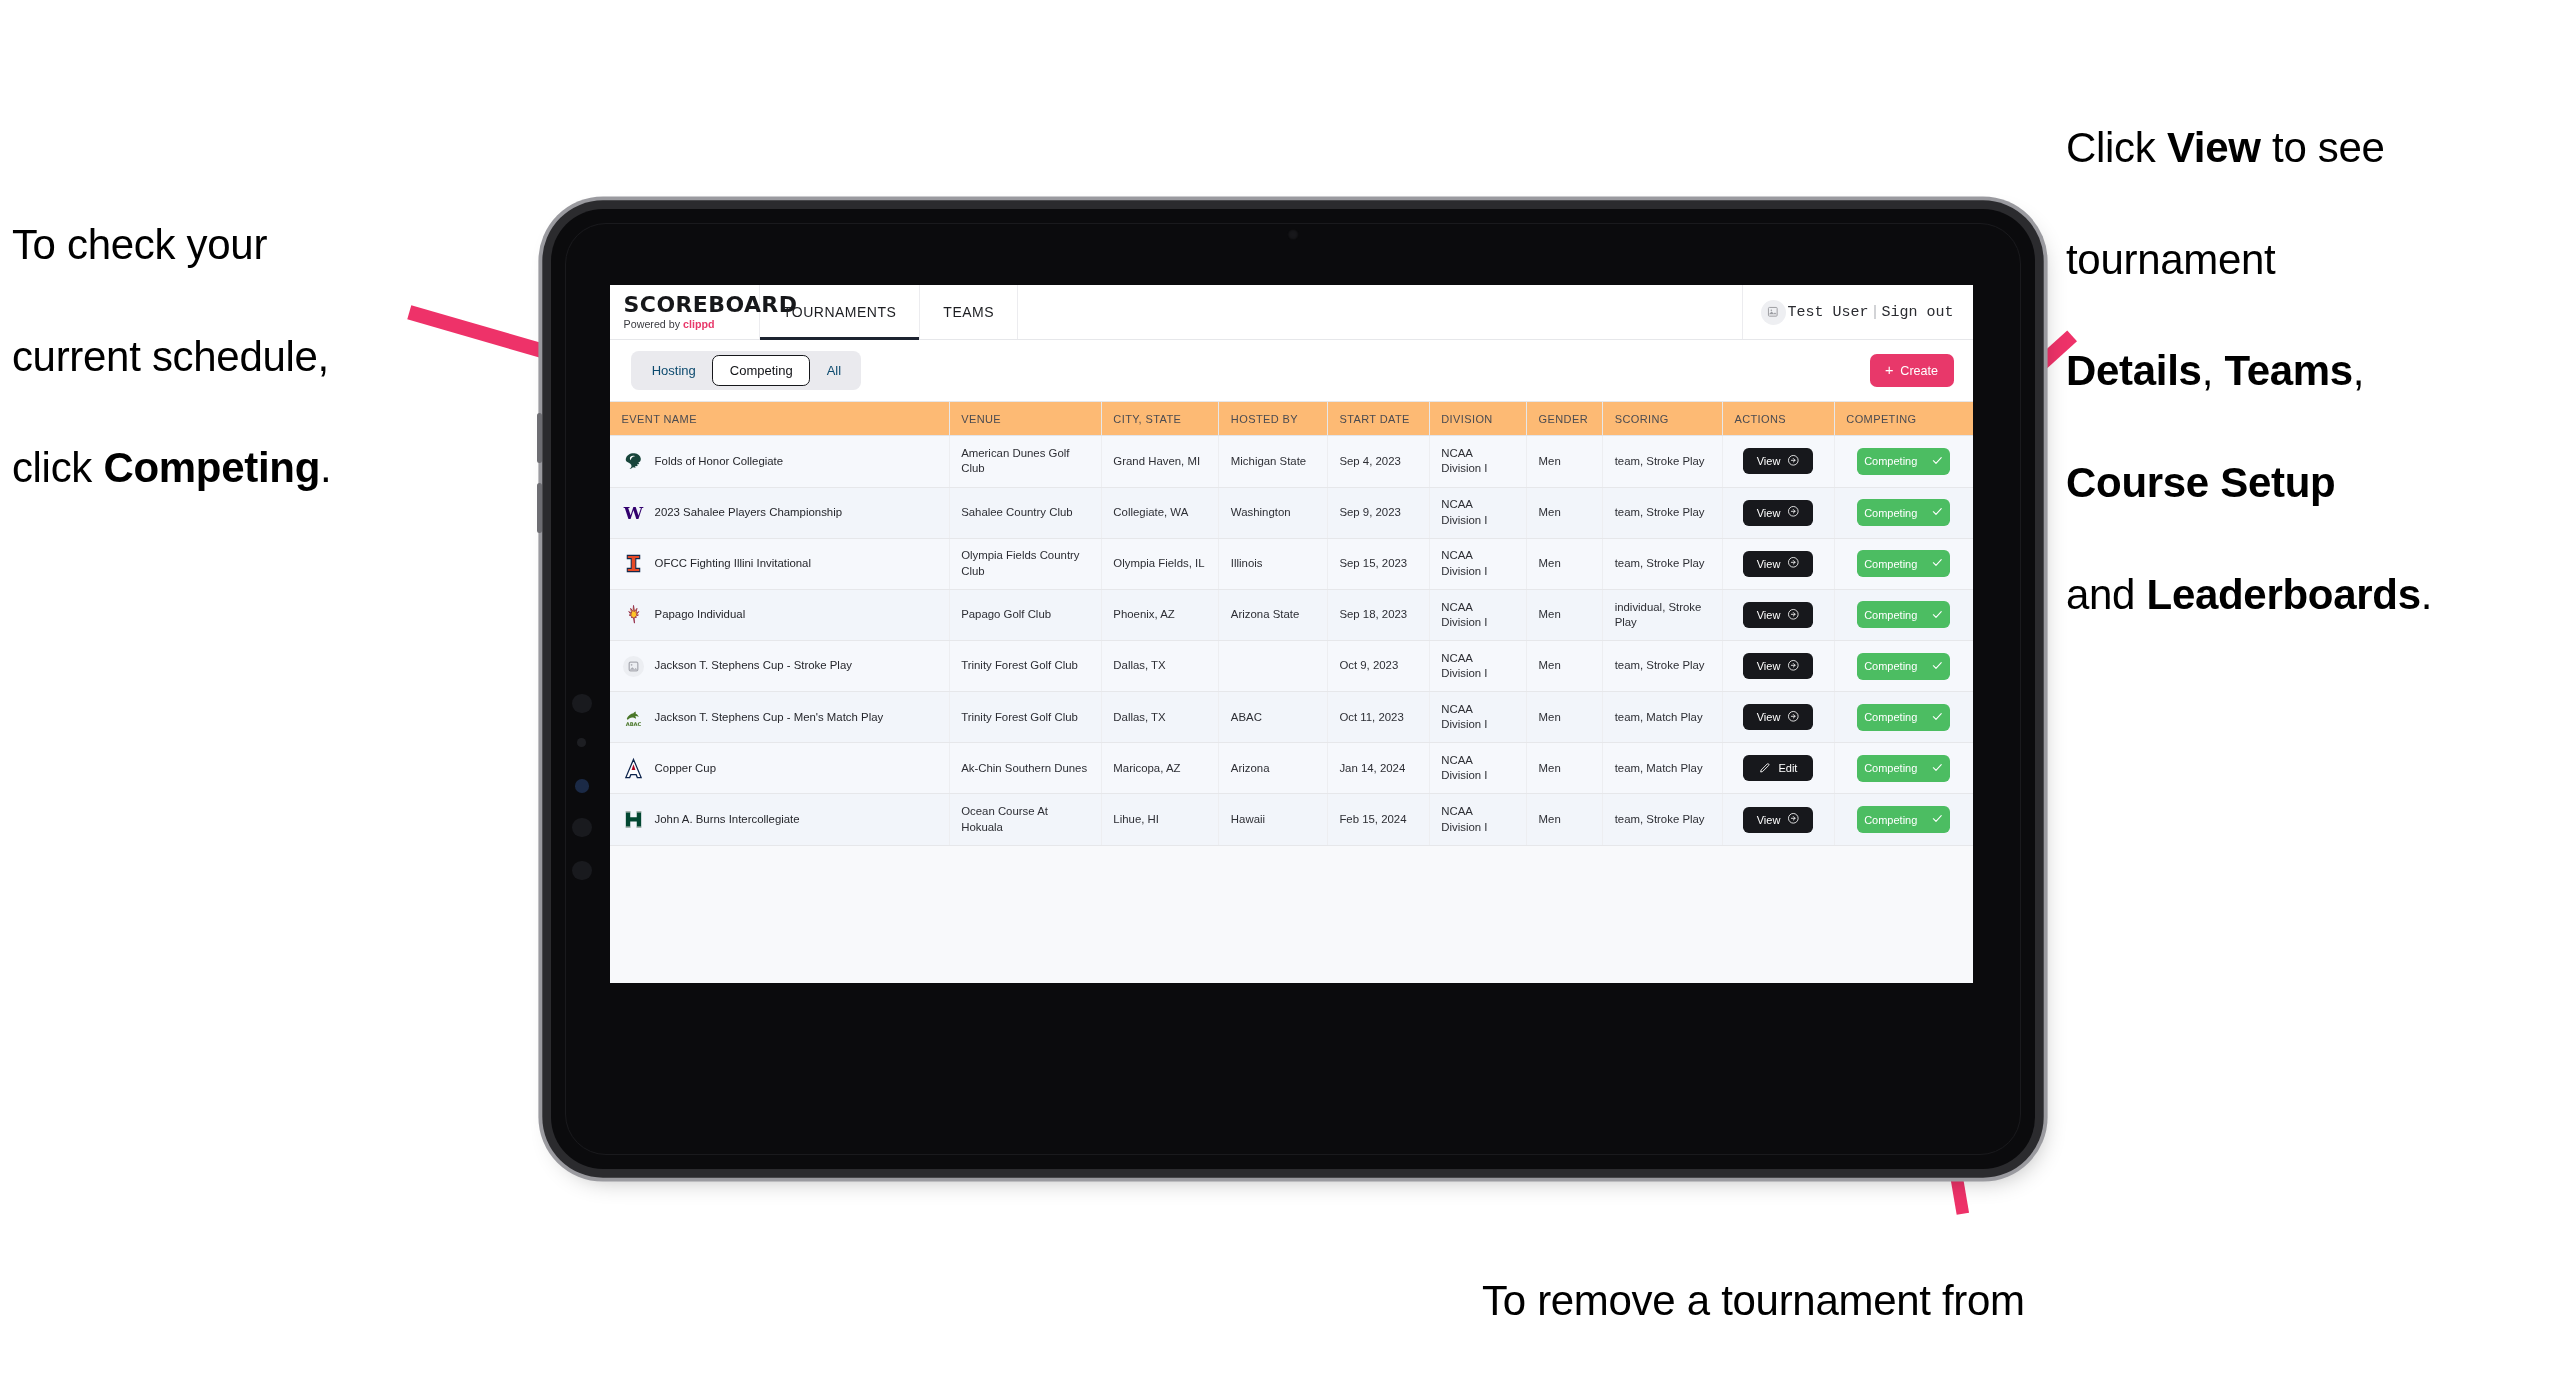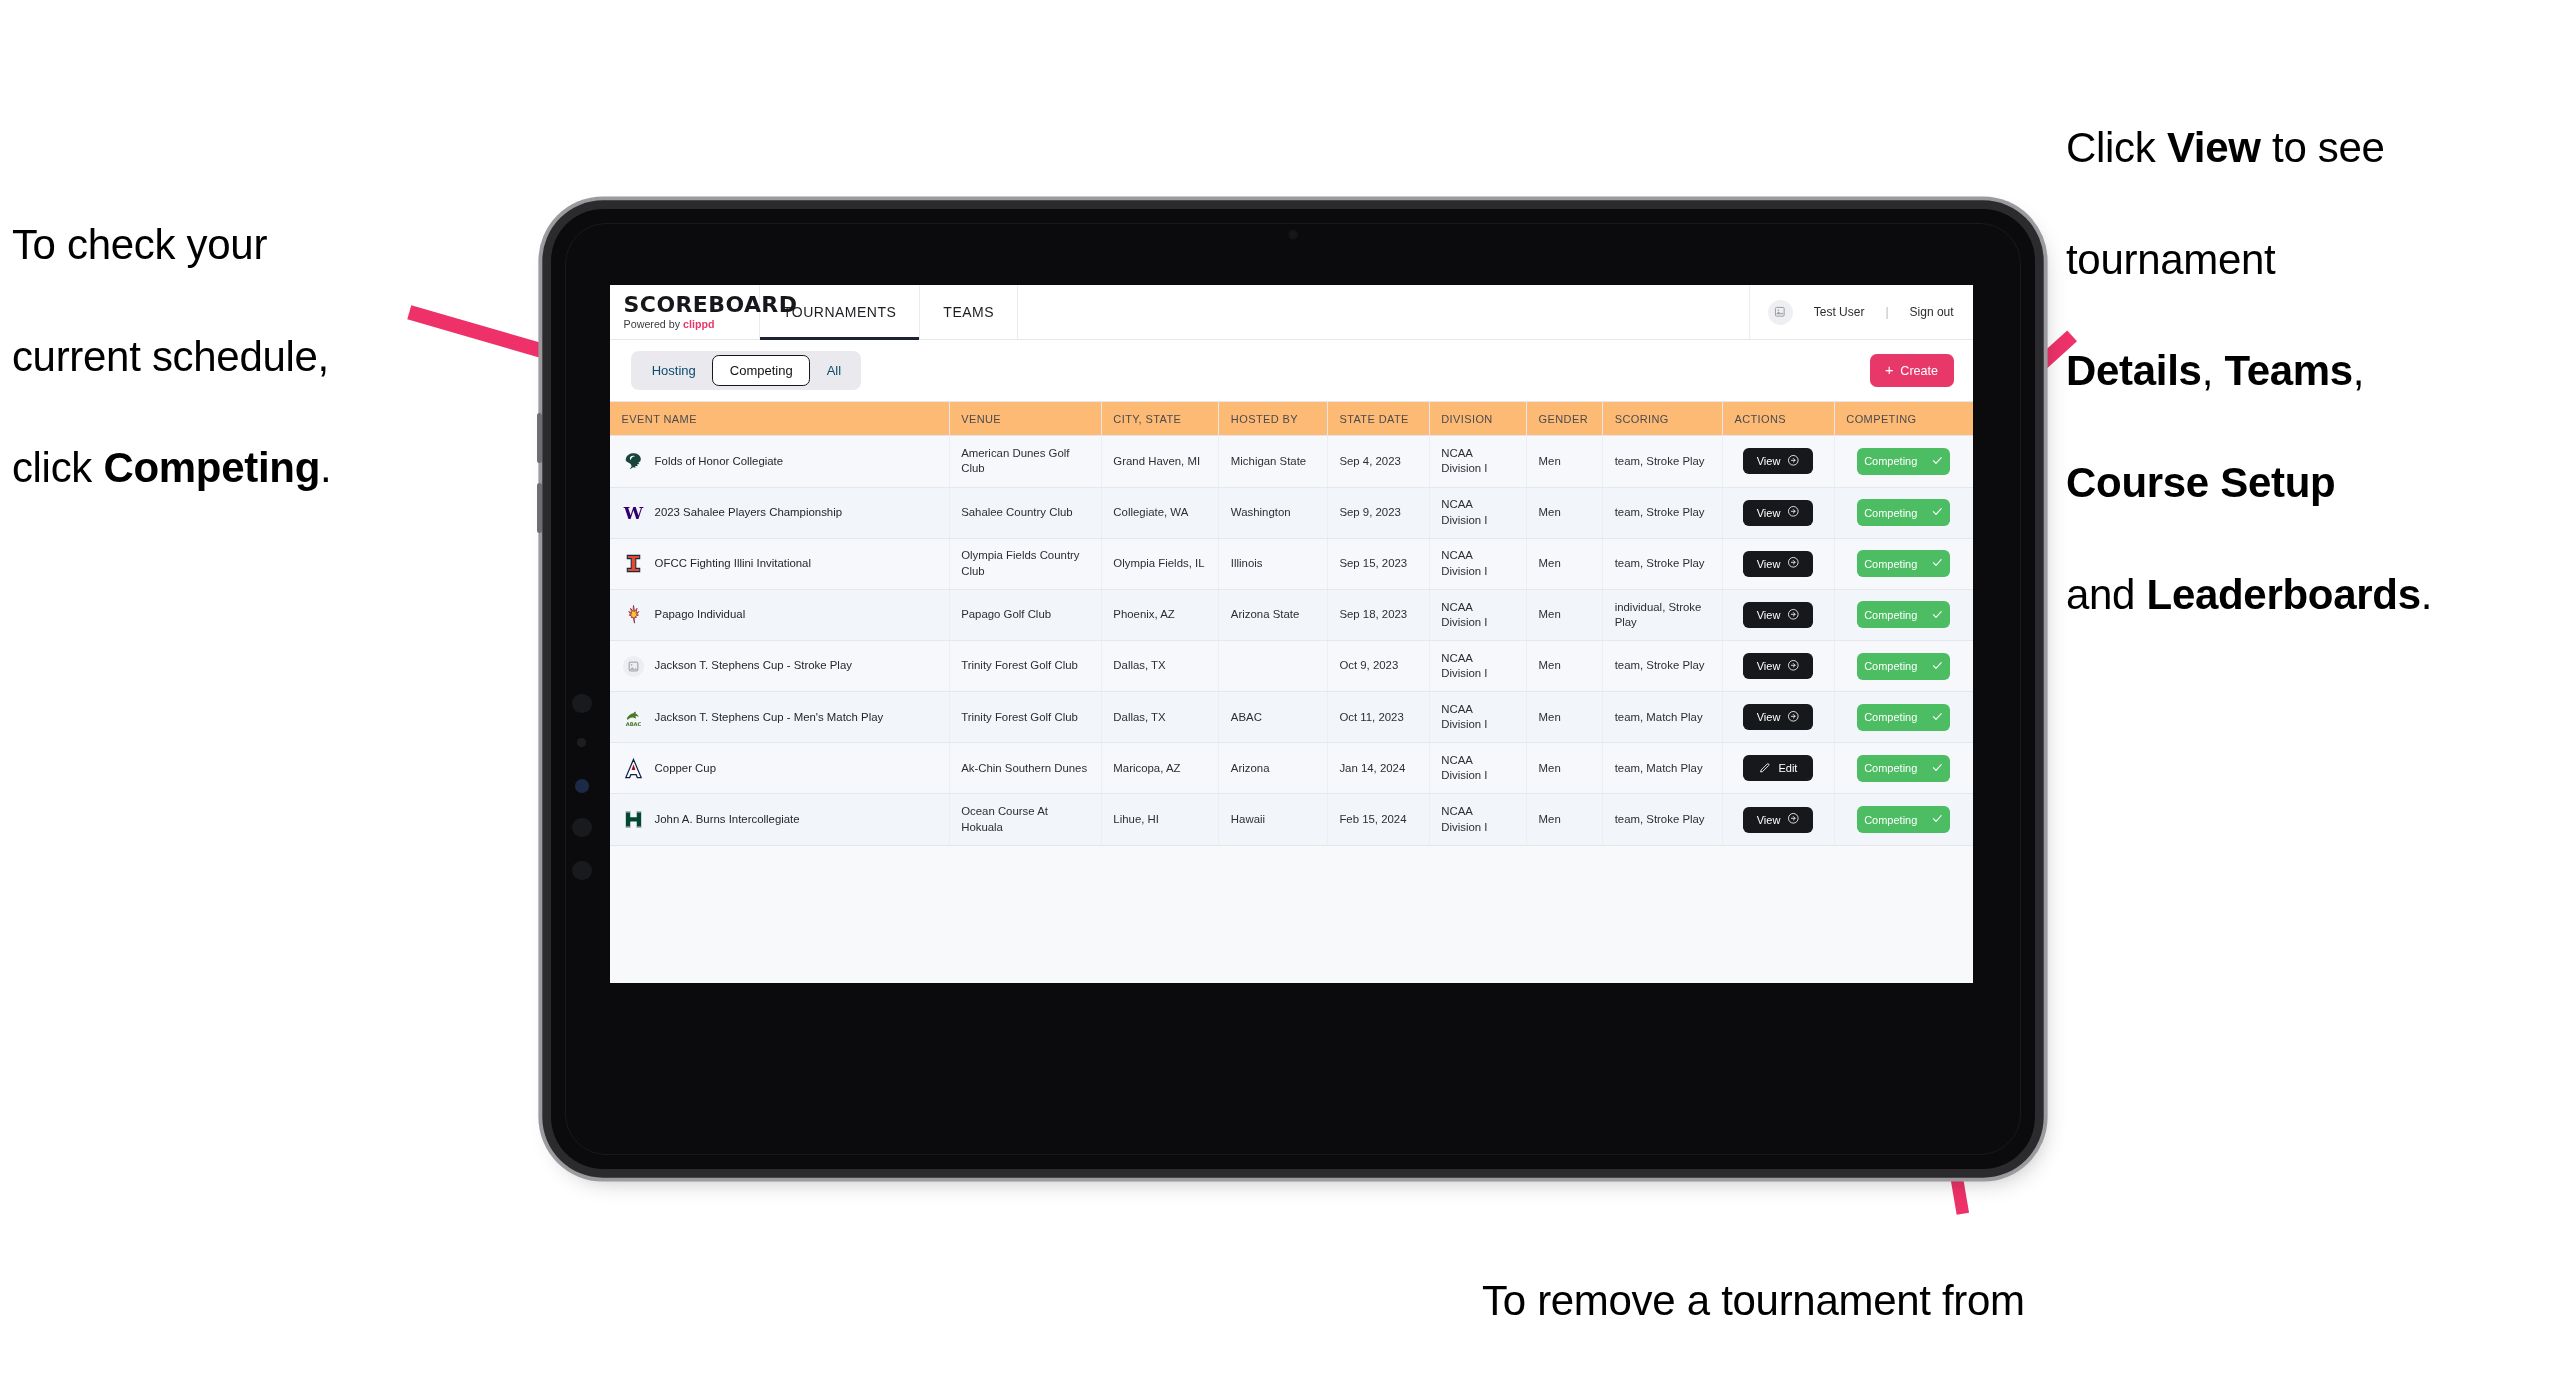--- a/index.html
+++ b/index.html
@@ -173,24 +173,25 @@
     left: 0; right: 0; bottom: -1px;
     height: 2.9px;
     background: #1d2330;
   }
 
   #nav-spacer { flex: 1; border-right: 1px solid #ececef; }
 
   #nav-user {
     display: flex;
     align-items: center;
-    gap: 21px;
+    gap: 2px;
     padding: 0 19.4px 0 17.5px;
-    font-size: 12px;
+    font-size: 15px;
     color: #2b2c31;
+    font-family: Liberation Mono, monospace;
   }
   #nav-avatar {
     width: 25px; height: 25px;
     border-radius: 50%;
     background: #eeeff2;
     display: flex; align-items: center; justify-content: center;
   }
   #nav-avatar svg { width: 11.6px; height: 11.6px; }
   .nav-sep { color: #b9babf; }
   #signout { cursor: pointer; }
@@ -457,21 +458,21 @@
             <col style="width:107px">
             <col style="width:100px">
             <col style="width:124px">
           </colgroup>
           <thead>
             <tr>
               <th>EVENT NAME</th>
               <th>VENUE</th>
               <th>CITY, STATE</th>
               <th>HOSTED BY</th>
-              <th>STATE DATE</th>
+              <th>START DATE</th>
               <th>DIVISION</th>
               <th>GENDER</th>
               <th>SCORING</th>
               <th>ACTIONS</th>
               <th>COMPETING</th>
             </tr>
           </thead>
           <tbody id="table-body">
               <tr>
                 <td>

